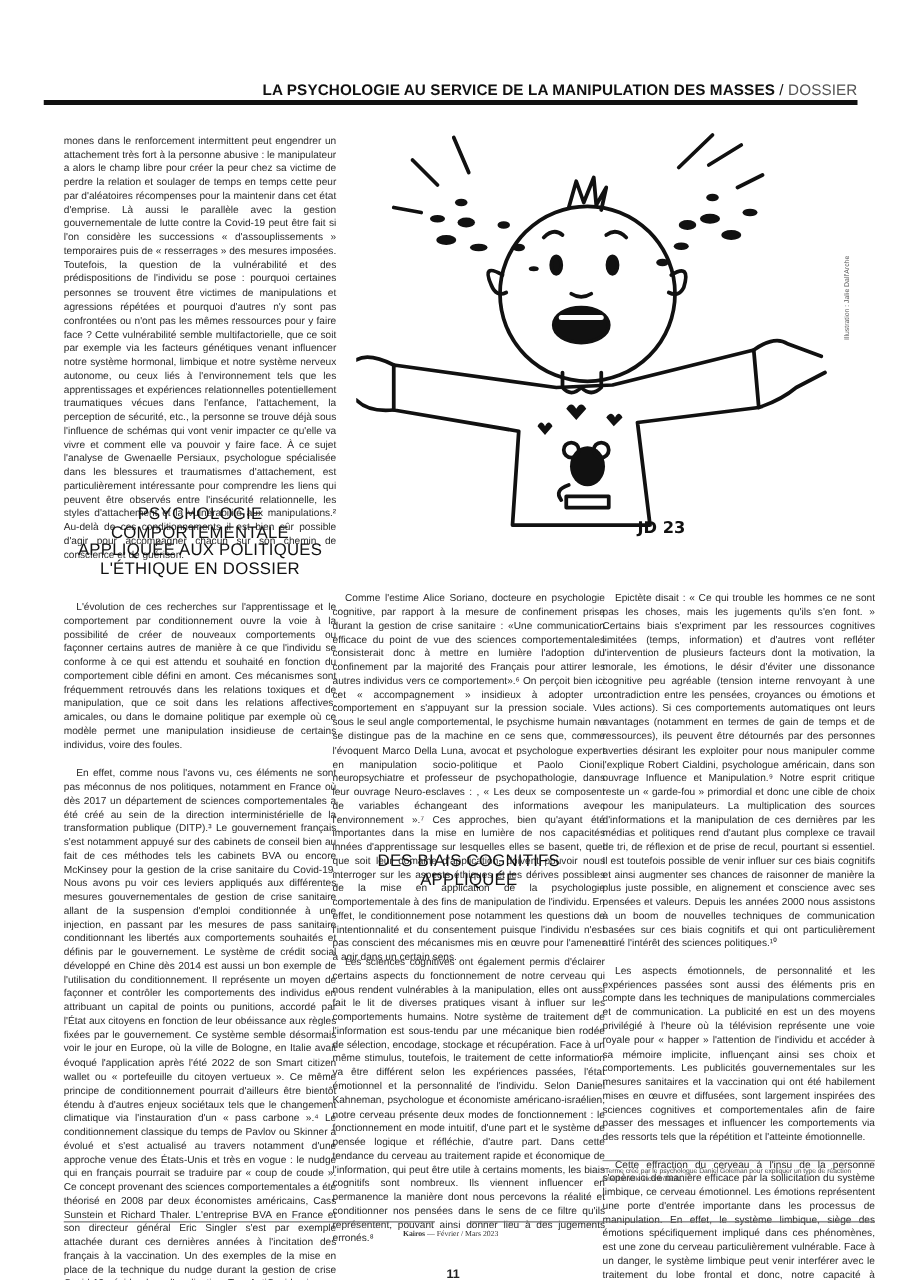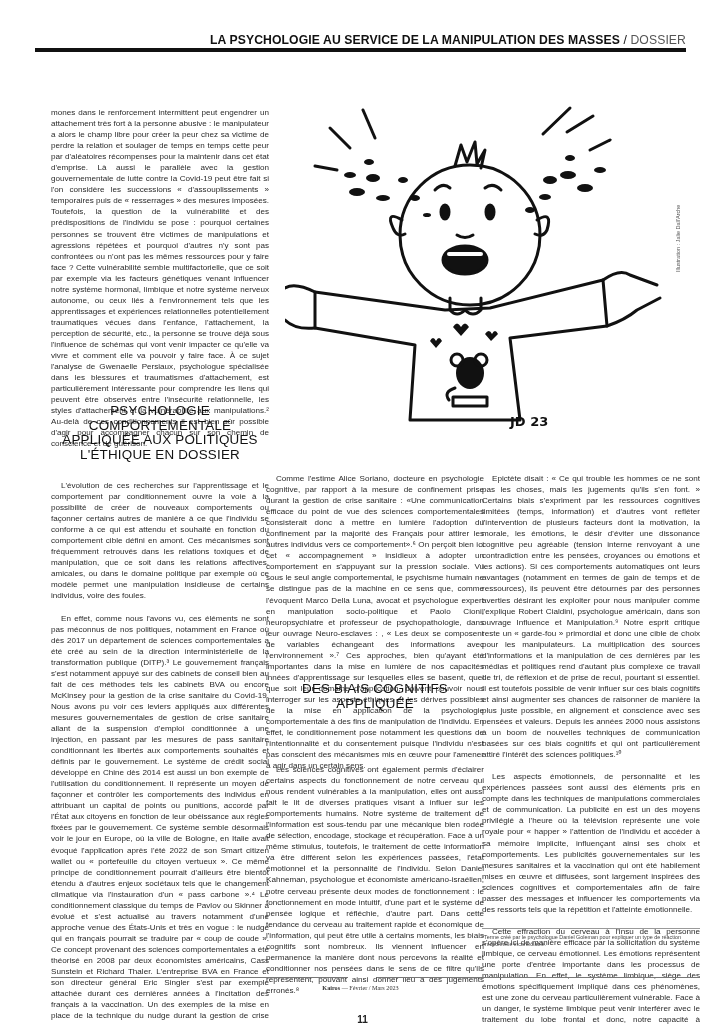--- a/index.html
+++ b/index.html
@@ -1,17 +1,17 @@
 <!DOCTYPE html>
 <html><head>
 <meta charset="utf-8">
 <style>
   html, body { margin: 0; padding: 0; background: #ffffff; }
   body { width: 724px; height: 1024px; position: relative; overflow: hidden; font-family: "Liberation Sans", sans-serif; color: #222; }
-  .header { position: absolute; top: 4px; left: 35px; width: 651px; height: 44px; text-align: center; }
+  .header { position: absolute; top: 36px; left: 35px; width: 651px; height: 44px; text-align: center; }
   .header-text { position: absolute; right: 0; top: 29px; font-size: 12.2px; font-weight: bold; letter-spacing: 0.1px; color: #111; white-space: nowrap; font-family: "Liberation Sans", sans-serif; }
   .header-text .sep { font-weight: normal; color: #111; }
   .header-text .section { font-weight: normal; color: #555; }
   .header-rule { position: absolute; left: 0; right: 0; top: 44px; height: 4px; background: #111; }
 
   .col { position: absolute; font-size: 8.1px; line-height: 11.05px; text-align: justify; color: #2a2a2a; hyphens: auto; }
   .col p { margin: 0; text-indent: 10px; }
   .col p.noindent { text-indent: 0; }
   .col p + p { margin-top: 11px; }
   .col1 { left: 51px; top: 107px; width: 218px; }

